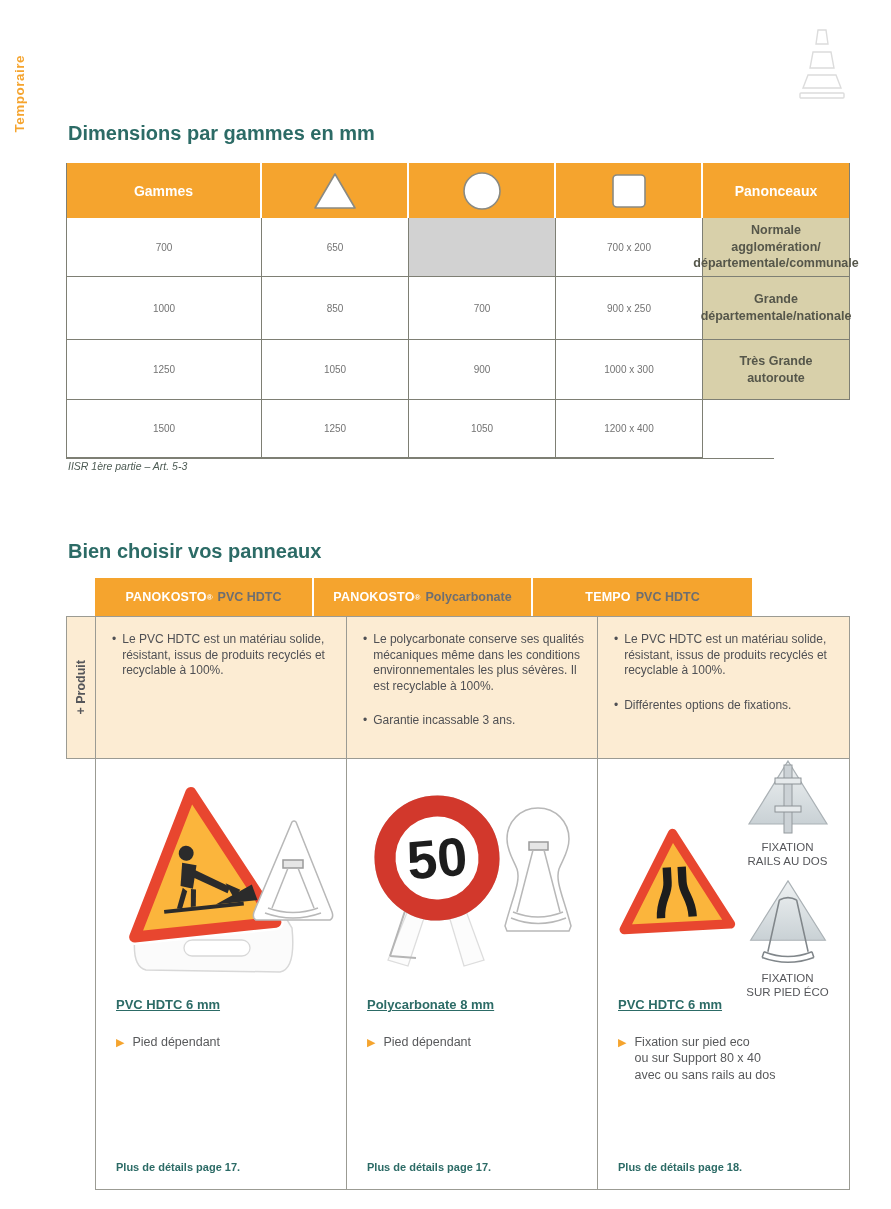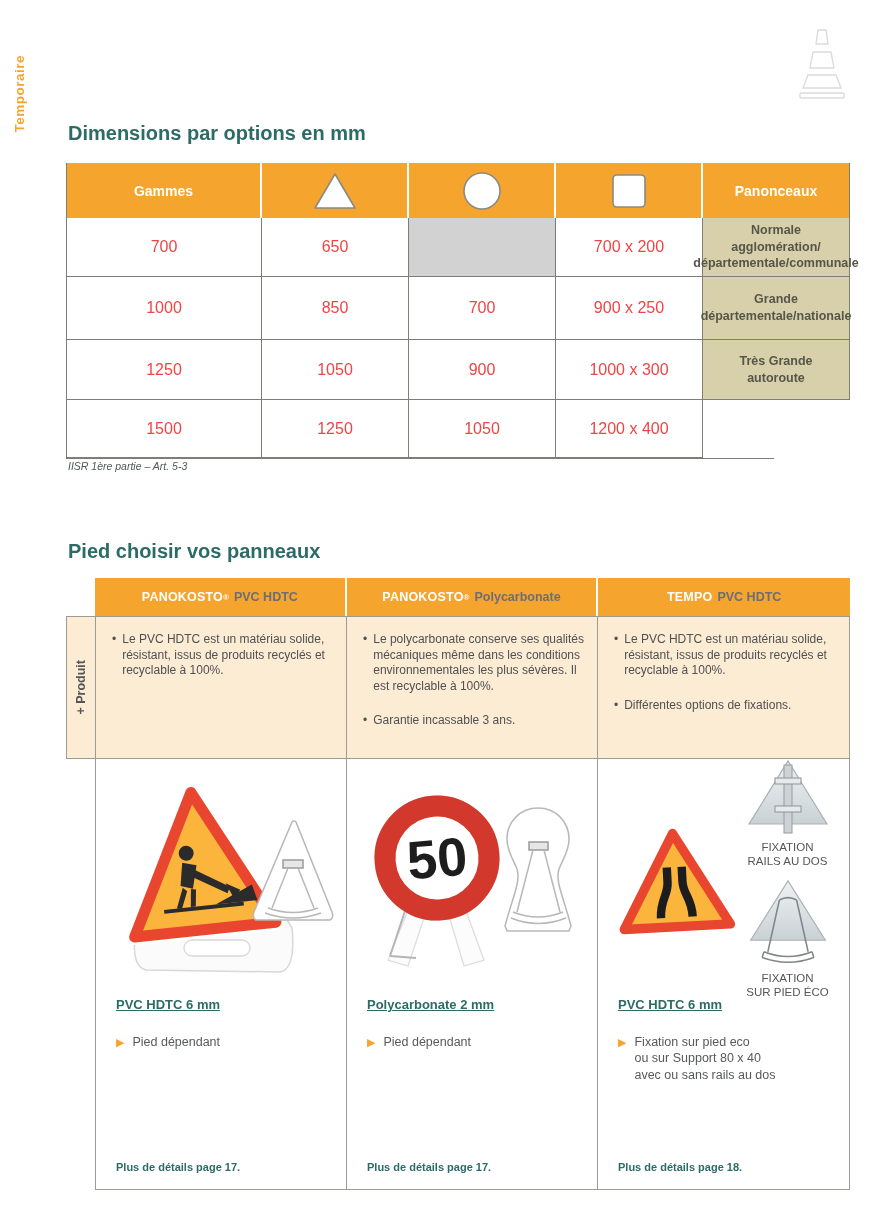--- a/index.html
+++ b/index.html
@@ -28,31 +28,31 @@
     position:absolute; left:66px; top:163px; width:708px;
     display:grid; grid-template-columns:195px 147px 147px 147px 147px;
     grid-template-rows:55px 59px 63px 60px 58px;
     border:1px solid #7e7f74; border-top:none; border-right:none;
   }
   .dim-table > div { border-right:1px solid #7e7f74; border-bottom:1px solid #7e7f74;
     display:flex; align-items:center; justify-content:center; text-align:center; }
   .dim-table .th { background:#f5a42e; border-right:2px solid #fff; border-bottom:none; }
   .dim-table .th:nth-child(5) { border-right:1px solid #7e7f74; }
   .dim-table .th .htxt { color:#fff; font-weight:bold; font-size:14px; }
-  .dim-table .td { background:#fff; font-size:16px; color:#ef4444; }
+  .dim-table .td { background:#fff; font-size:10px; color:#737373; }
   .dim-table .td.rowlabel { background:#d8d0aa; color:#55564a; font-weight:bold;
     font-size:12.5px; white-space:pre-line; line-height:1.35; }
   .dim-table .td.gray { background:#d2d2d2; }
 
   .footnote { position:absolute; left:68px; top:460px; color:#4d5b54;
     font-size:10.5px; font-style:italic; font-weight:normal; }
 
   
   .panels-header {
-    position:absolute; left:95px; top:578px; width:755px; height:38px;
+    position:absolute; left:95px; top:578px; width:657px; height:38px;
     background:#f5a42e; display:grid; grid-template-columns:1fr 1fr 1fr;
   }
   .panels-header .ph { display:flex; align-items:center; justify-content:center;
     border-right:2px solid #fff; font-size:12.5px; }
   .panels-header .ph:last-child { border-right:none; }
   .brand { color:#ffffff; font-weight:bold; letter-spacing:.2px; }
   .reg { color:#ffffff; font-weight:bold; font-size:8px; vertical-align:super; }
   .variant { color:#6d6e71; font-weight:bold; margin-left:5px; }
 
   .produit-strip {
@@ -101,21 +101,21 @@
 
   <svg class="corner-icon" width="48" height="72" viewBox="0 0 48 72">
     <g fill="#ffffff" stroke="#dcdcdc" stroke-width="1.4">
       <polygon points="20,2 28,2 30,16 18,16"></polygon>
       <polygon points="15,24 33,24 36,40 12,40"></polygon>
       <polygon points="10,47 38,47 43,60 5,60"></polygon>
       <rect x="2" y="65" width="44" height="5" rx="1"></rect>
     </g>
   </svg>
 
-  <div class="h1 h1-dim">Dimensions par options en mm</div>
+  <div class="h1 h1-dim">Dimensions par gammes en mm</div>
 
   <div class="dim-table">
     <div class="th">
         <span class="htxt">Gammes</span>
       </div>
     <div class="th">
       <svg width="46" height="40" viewBox="0 0 46 40">
           <polygon points="23,3 43,37 3,37" fill="#ffffff" stroke="#8a8a82" stroke-width="1.6" stroke-linejoin="round"></polygon>
         </svg>
     </div>
@@ -156,21 +156,21 @@
     <div class="td rowlabel">Très Grande
 autoroute</div>
     <div class="td">1500</div>
     <div class="td">1250</div>
     <div class="td">1050</div>
     <div class="td">1200 x 400</div>
   </div>
 
   <div class="footnote">IISR 1ère partie – Art. 5-3</div>
 
-  <div class="h1 h1-panels">Pied choisir vos panneaux</div>
+  <div class="h1 h1-panels">Bien choisir vos panneaux</div>
 
   <div class="panels-header">
     <div class="ph">
       <span class="brand">PANOKOSTO</span>
         <span class="reg">®</span>
       <span class="variant">PVC HDTC</span>
     </div>
     <div class="ph">
       <span class="brand">PANOKOSTO</span>
         <span class="reg">®</span>
@@ -260,21 +260,21 @@
 
             <g stroke="#b8b8b8" stroke-width="1.5" fill="#ffffff">
               <path d="M178,28 C160,28 147,42 147,59 C147,71 153,79 157,89 C161,101 153,116 145,146 L147,151 L209,151 L211,146 C203,116 195,101 199,89 C203,79 209,71 209,59 C209,42 196,28 178,28 Z"></path>
               <rect x="169" y="62" width="19" height="8" fill="#e6e6e6" stroke="#9b9b9b"></rect>
               <path d="M173,70 L157,132 M184,70 L200,132" fill="none"></path>
               <path d="M153,132 Q178,142 203,132" fill="none"></path>
               <path d="M151,138 Q178,149 206,138" fill="none"></path>
             </g>
           </svg>
         </div>
-        <div class="material">Polycarbonate 2 mm</div>
+        <div class="material">Polycarbonate 8 mm</div>
         <div class="feature"><span class="arrow">▶</span><span>Pied dépendant</span></div>
         <div class="details">Plus de détails page 17.</div>
       </div>
     </div>
 
     <div class="col">
       <div class="bullets">
         <div class="bullet">
             <span class="dot">•</span>
             <span>Le PVC HDTC est un matériau solide, résistant, issus de produits recyclés et recyclable à 100%.</span>

